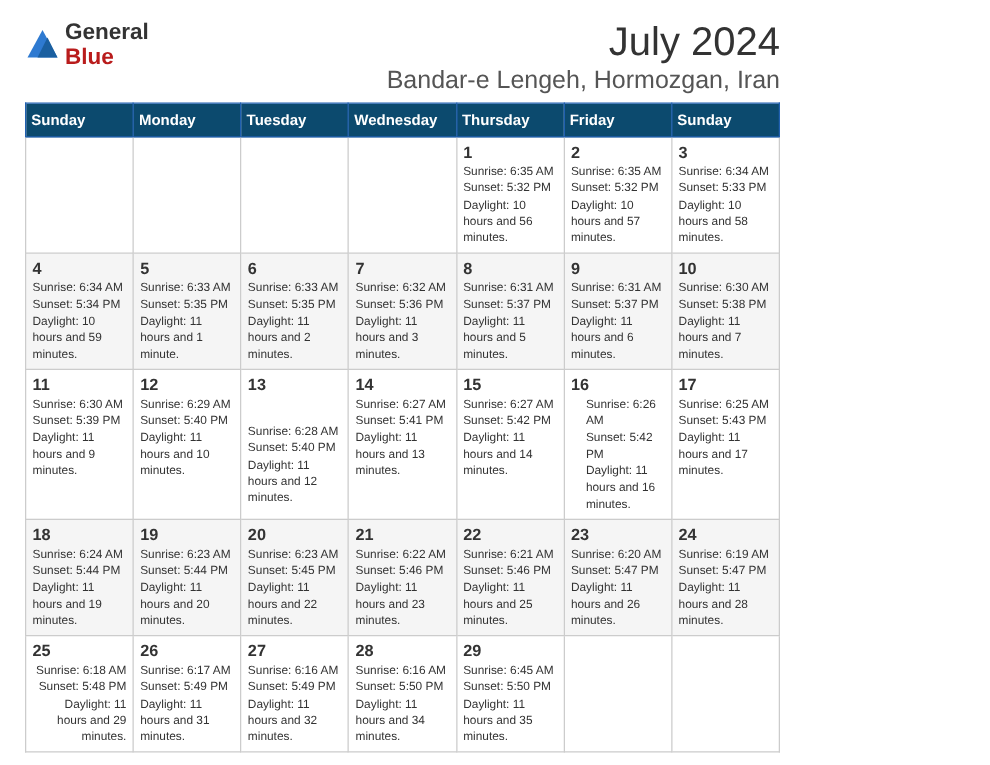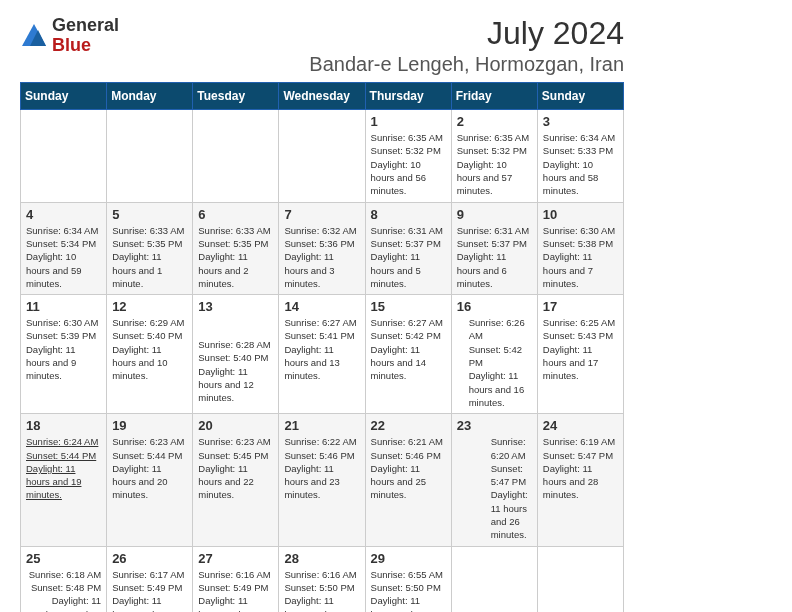--- a/index.html
+++ b/index.html
@@ -240,21 +240,21 @@
           <td>
             <span class="day-num">17</span>
             <div class="day-info" style="white-space: pre-line;">Sunrise: 6:25 AM
 Sunset: 5:43 PM
 Daylight: 11 hours and 17 minutes.</div>
           </td>
         </tr>
         <tr>
           <td>
             <span class="day-num">18</span>
-            <div class="day-info" style="white-space: pre-line; text-decoration: underline;">Sunrise: 6:24 AM
+            <div class="day-info" style="white-space: pre-line;">Sunrise: 6:24 AM
 Sunset: 5:44 PM
 Daylight: 11 hours and 19 minutes.</div>
           </td>
           <td>
             <span class="day-num">19</span>
             <div class="day-info" style="white-space: pre-line;">Sunrise: 6:23 AM
 Sunset: 5:44 PM
 Daylight: 11 hours and 20 minutes.</div>
           </td>
           <td>
@@ -270,21 +270,21 @@
 Daylight: 11 hours and 23 minutes.</div>
           </td>
           <td>
             <span class="day-num">22</span>
             <div class="day-info" style="white-space: pre-line;">Sunrise: 6:21 AM
 Sunset: 5:46 PM
 Daylight: 11 hours and 25 minutes.</div>
           </td>
           <td>
             <span class="day-num">23</span>
-            <div class="day-info" style="white-space: pre-line; margin-left: 34px;">Sunrise: 6:20 AM
+            <div class="day-info" style="white-space: pre-line;">Sunrise: 6:20 AM
 Sunset: 5:47 PM
 Daylight: 11 hours and 26 minutes.</div>
           </td>
           <td>
             <span class="day-num">24</span>
             <div class="day-info" style="white-space: pre-line;">Sunrise: 6:19 AM
 Sunset: 5:47 PM
 Daylight: 11 hours and 28 minutes.</div>
           </td>
         </tr>
@@ -308,21 +308,21 @@
 Daylight: 11 hours and 32 minutes.</div>
           </td>
           <td>
             <span class="day-num">28</span>
             <div class="day-info" style="white-space: pre-line;">Sunrise: 6:16 AM
 Sunset: 5:50 PM
 Daylight: 11 hours and 34 minutes.</div>
           </td>
           <td>
             <span class="day-num">29</span>
-            <div class="day-info" style="white-space: pre-line;">Sunrise: 6:55 AM
+            <div class="day-info" style="white-space: pre-line;">Sunrise: 6:45 AM
 Sunset: 5:50 PM
 Daylight: 11 hours and 35 minutes.</div>
           </td>
           <td class="empty"></td>
           <td class="empty"></td>
         </tr>
       </tbody>
   </table>
 </div>
 

